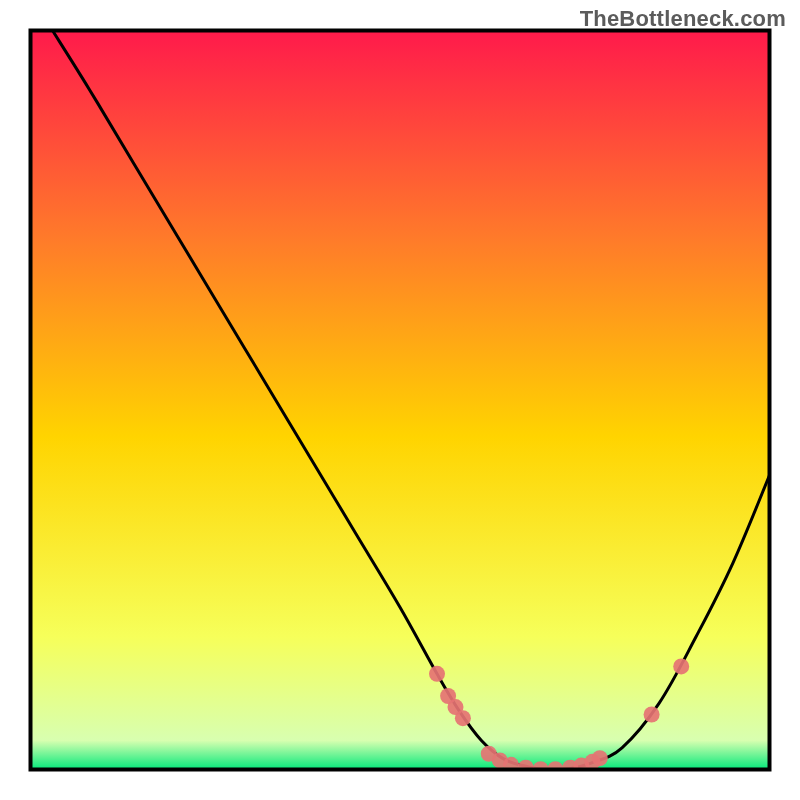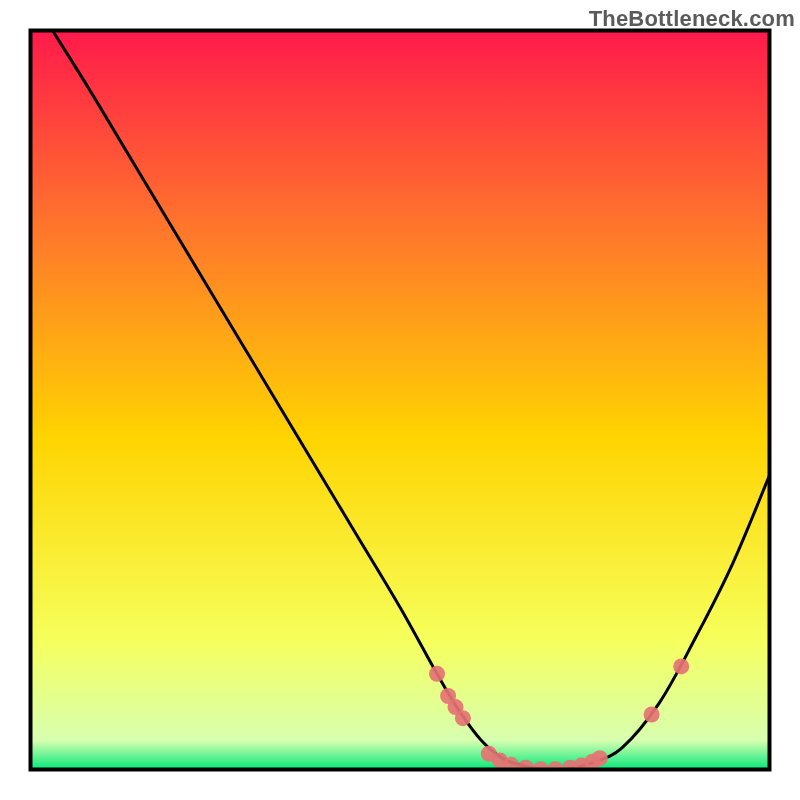--- a/index.html
+++ b/index.html
@@ -11,21 +11,21 @@
     font-family: Arial, Helvetica, sans-serif;
   }
   .wrap {
     position: relative;
     width: 800px;
     height: 800px;
   }
   .watermark {
     position: absolute;
     top: 6px;
-    right: 5px;
+    right: 14px;
     font-size: 22px;
     font-weight: bold;
     color: #5b5b5b;
     letter-spacing: 0.2px;
     z-index: 10;
   }
   svg {
     display: block;
   }
 </style>

